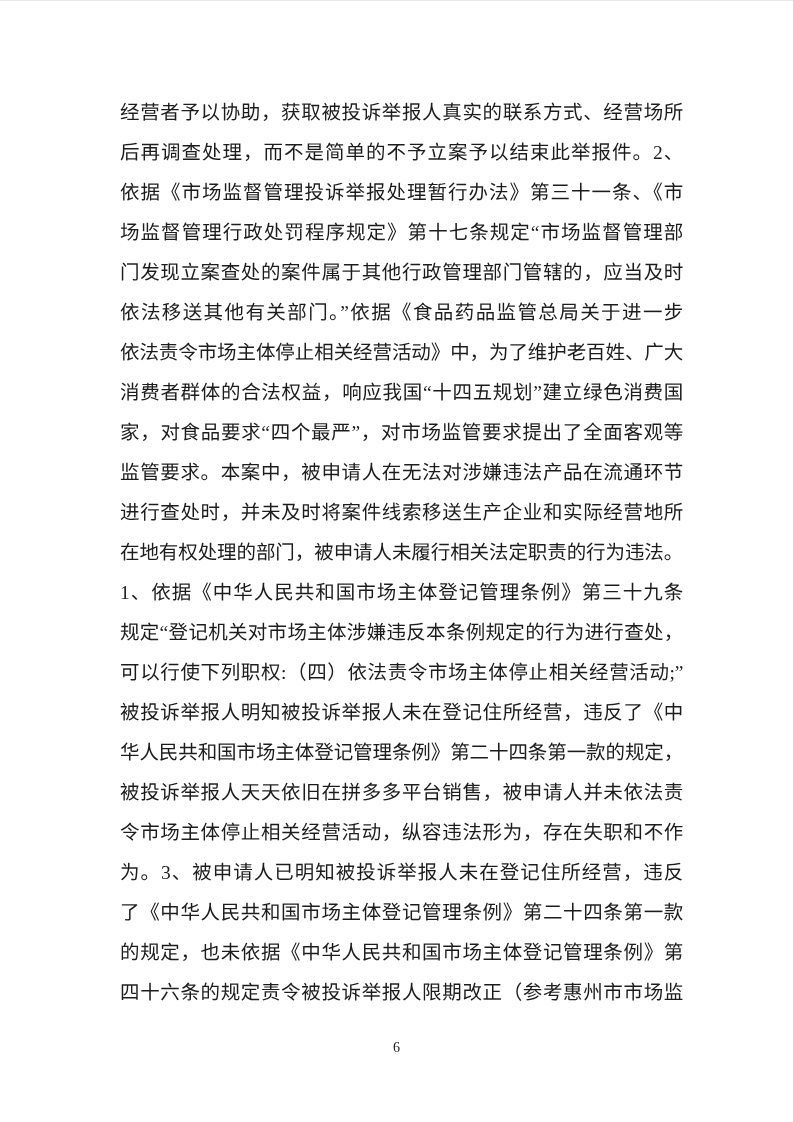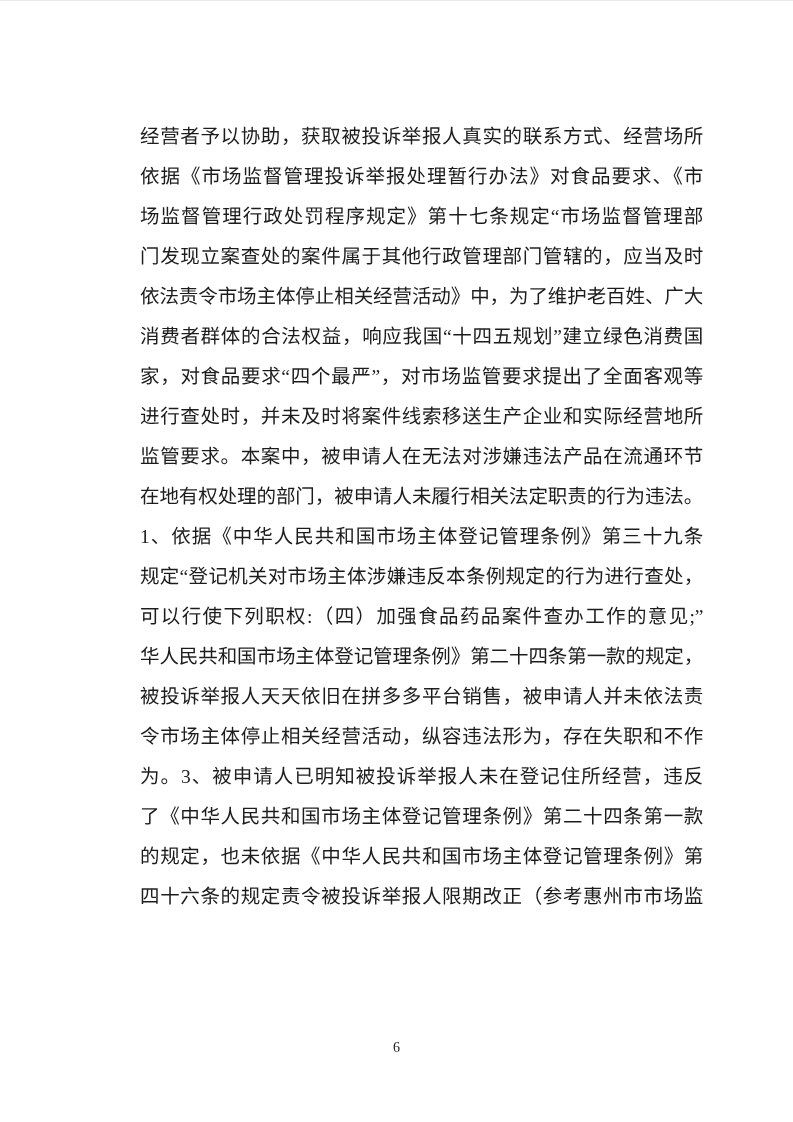--- a/index.html
+++ b/index.html
@@ -14,23 +14,22 @@
     background: #ffffff;
     box-sizing: border-box;
     border-top: 1px solid #e9e9e9;
     overflow: hidden;
     font-family: "Liberation Serif", "DejaVu Serif", serif;
     color: #1c1c1c;
   }
   .text-block {
     position: absolute;
     left: 120px;
-    top: 116px;
+    top: 92px;
     width: 563px;
-    margin-left: 20px;
   }
   .text-line {
     font-size: 19.5px;
     letter-spacing: -0.3px;
     line-height: 40px;
     height: 40px;
     white-space: nowrap;
     text-align: justify;
     text-align-last: justify;
     -moz-text-align-last: justify;
@@ -48,32 +47,35 @@
     color: #1c1c1c;
     font-family: "Liberation Serif", "DejaVu Serif", serif;
   }
 </style>
 </head>
 <body>
 
 <div class="page">
   <div class="text-block">
     <div class="text-line">经营者予以协助，获取被投诉举报人真实的联系方式、经营场所</div>
-    <div class="text-line">依据《市场监督管理投诉举报处理暂行办法》对食品要求、《市</div>
+    <div class="text-line">后再调查处理，而不是简单的不予立案予以结束此举报件。2、</div>
+    <div class="text-line">依据《市场监督管理投诉举报处理暂行办法》第三十一条、《市</div>
     <div class="text-line">场监督管理行政处罚程序规定》第十七条规定“市场监督管理部</div>
     <div class="text-line">门发现立案查处的案件属于其他行政管理部门管辖的，应当及时</div>
+    <div class="text-line">依法移送其他有关部门。”依据《食品药品监管总局关于进一步</div>
     <div class="text-line">依法责令市场主体停止相关经营活动》中，为了维护老百姓、广大</div>
     <div class="text-line">消费者群体的合法权益，响应我国“十四五规划”建立绿色消费国</div>
     <div class="text-line">家，对食品要求“四个最严”，对市场监管要求提出了全面客观等</div>
+    <div class="text-line">监管要求。本案中，被申请人在无法对涉嫌违法产品在流通环节</div>
     <div class="text-line">进行查处时，并未及时将案件线索移送生产企业和实际经营地所</div>
-    <div class="text-line">监管要求。本案中，被申请人在无法对涉嫌违法产品在流通环节</div>
     <div class="text-line">在地有权处理的部门，被申请人未履行相关法定职责的行为违法。</div>
     <div class="text-line">1、依据《中华人民共和国市场主体登记管理条例》第三十九条</div>
     <div class="text-line">规定“登记机关对市场主体涉嫌违反本条例规定的行为进行查处，</div>
-    <div class="text-line">可以行使下列职权:（四）加强食品药品案件查办工作的意见;”</div>
+    <div class="text-line">可以行使下列职权:（四）依法责令市场主体停止相关经营活动;”</div>
+    <div class="text-line">被投诉举报人明知被投诉举报人未在登记住所经营，违反了《中</div>
     <div class="text-line">华人民共和国市场主体登记管理条例》第二十四条第一款的规定，</div>
     <div class="text-line">被投诉举报人天天依旧在拼多多平台销售，被申请人并未依法责</div>
     <div class="text-line">令市场主体停止相关经营活动，纵容违法形为，存在失职和不作</div>
     <div class="text-line">为。3、被申请人已明知被投诉举报人未在登记住所经营，违反</div>
     <div class="text-line">了《中华人民共和国市场主体登记管理条例》第二十四条第一款</div>
     <div class="text-line">的规定，也未依据《中华人民共和国市场主体登记管理条例》第</div>
     <div class="text-line">四十六条的规定责令被投诉举报人限期改正（参考惠州市市场监</div>
   </div>
   <div class="page-footer">
     <span class="page-number">6</span>

